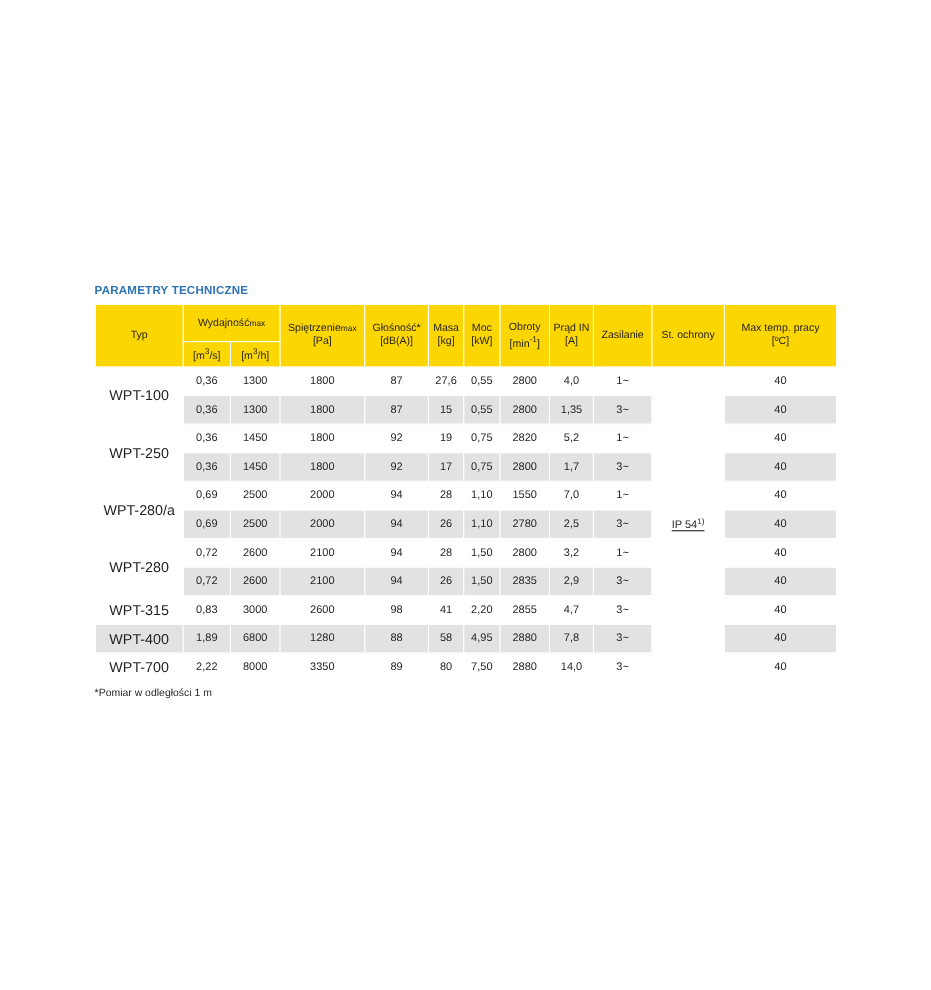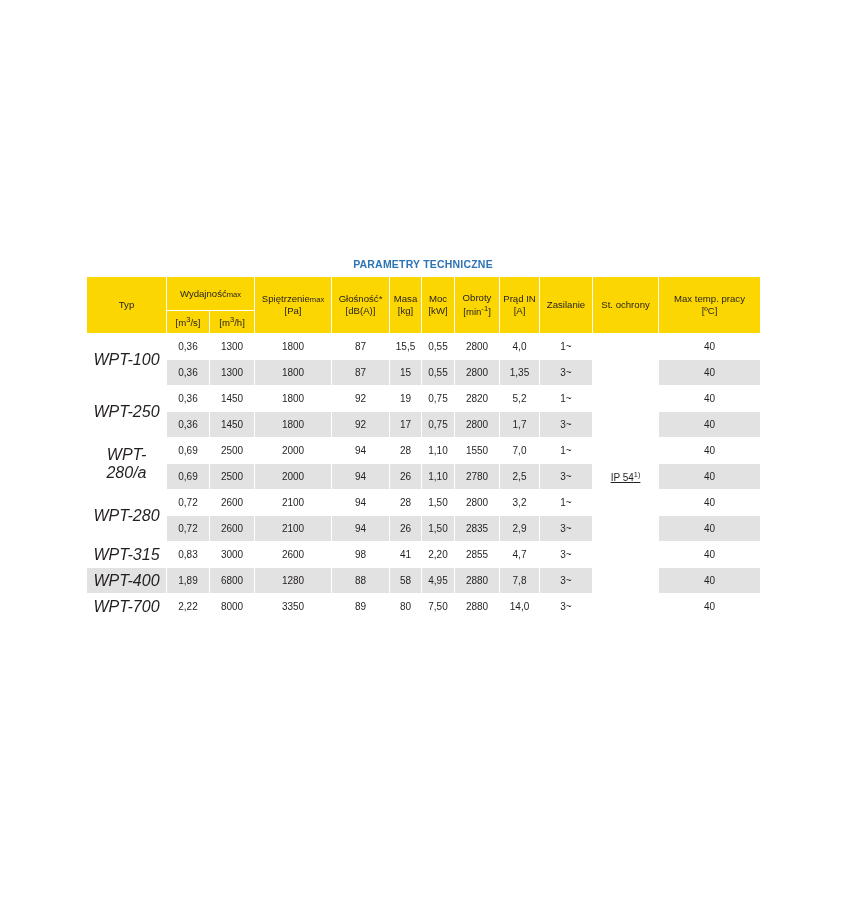--- a/index.html
+++ b/index.html
@@ -19,21 +19,20 @@
     left: 86px;
     top: 258px;
     width: 674px;
   }
   .section-title {
     font-size: 10.5px;
     font-weight: bold;
     color: #2e74b5;
     letter-spacing: 0.2px;
     margin-bottom: 6px;
-    text-align: center;
   }
   table.params {
     border-collapse: collapse;
     width: 674px;
     table-layout: fixed;
     font-size: 10px;
     color: #231f20;
   }
   table.params td, table.params th {
     border: 1px solid #ffffff;
@@ -54,23 +53,22 @@
   .hdr .sub { font-size: 7.6px; vertical-align: baseline; }
   .hdr .sup { font-size: 7.6px; vertical-align: super; }
   .cell {
     height: 25px;
     font-size: 10px;
   }
   .rowA td.cell { background: #ffffff; }
   .rowB td.cell { background: #e2e2e2; }
   .typecell {
     font-weight: bold;
-    font-size: 16px;
+    font-size: 13px;
     background: #ffffff;
-    font-style: italic;
   }
   .prot {
     background: #ffffff;
     font-size: 10px;
     text-decoration: underline;
   }
   .prot .sup { font-size: 7.4px; vertical-align: super; }
   .footnote {
     margin-top: 5px;
     font-size: 9.5px;
@@ -155,21 +153,21 @@
       </tr>
     </thead>
     <tbody>
 
       <tr class="rowA">
         <td class="cell typecell" rowspan="2">WPT-100</td>
         <td class="cell">0,36</td>
         <td class="cell">1300</td>
         <td class="cell">1800</td>
         <td class="cell">87</td>
-        <td class="cell">15,5</td>
+        <td class="cell">27,6</td>
         <td class="cell">0,55</td>
         <td class="cell">2800</td>
         <td class="cell">4,0</td>
         <td class="cell">1~</td>
         <td class="cell prot" rowspan="12"><span>IP 54</span><span class="sup">1)</span></td>
         <td class="cell">40</td>
       </tr>
       <tr class="rowB">
         <td class="cell">0,36</td>
         <td class="cell">1300</td>
@@ -299,14 +297,15 @@
         <td class="cell">7,50</td>
         <td class="cell">2880</td>
         <td class="cell">14,0</td>
         <td class="cell">3~</td>
         <td class="cell">40</td>
       </tr>
 
     </tbody>
   </table>
 
+  <div class="footnote">*Pomiar w odległości 1 m</div>
 
 </div>
 
 </body></html>

